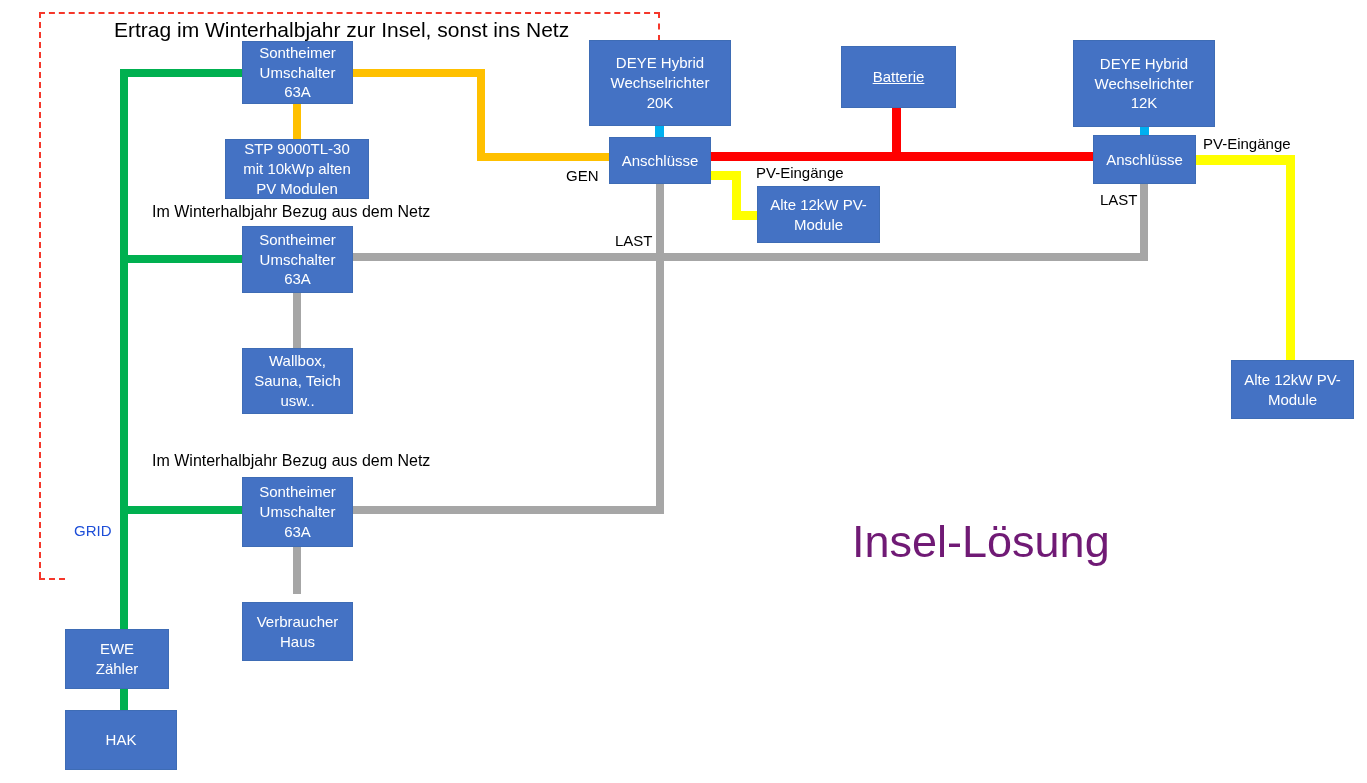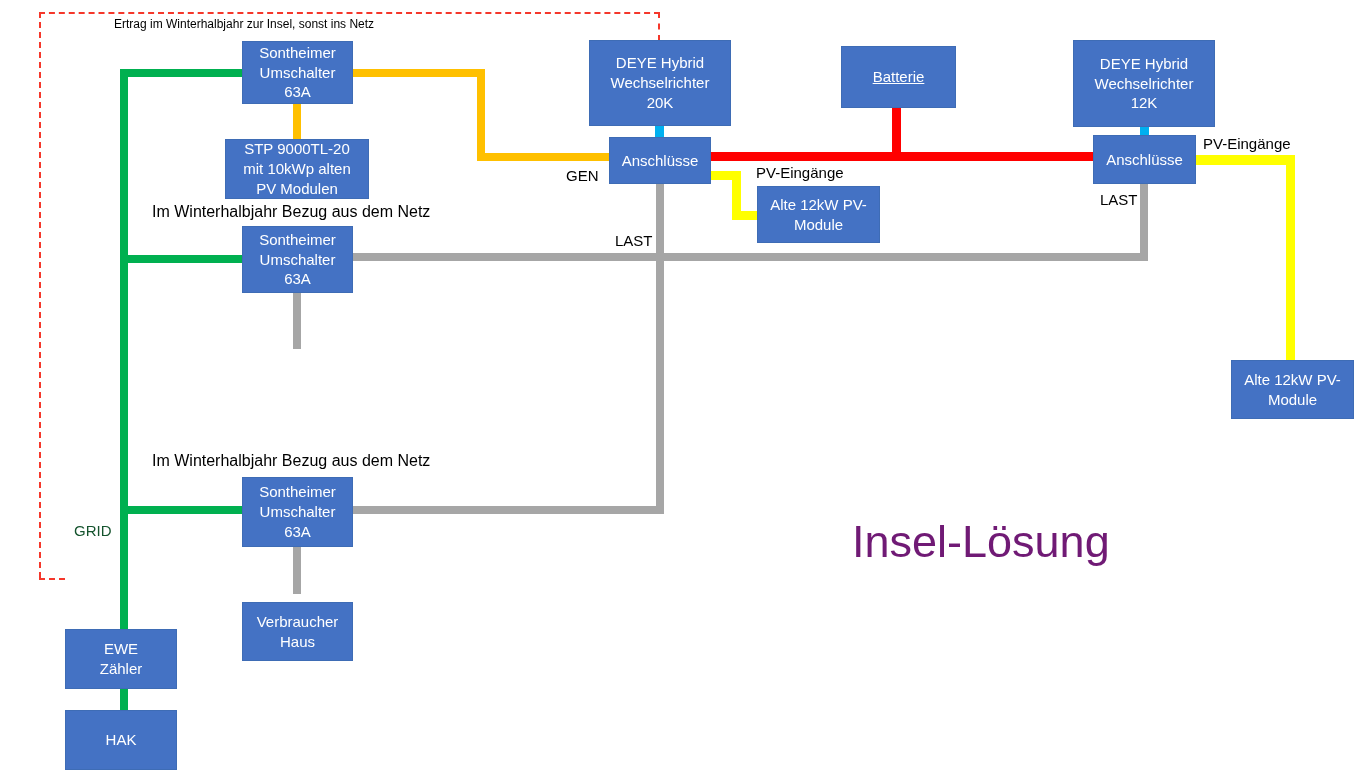--- a/index.html
+++ b/index.html
@@ -55,50 +55,53 @@
     <div class="seg" style="left: 732px; top: 211px; width: 25px; height: 9px; background: rgb(255, 255, 0);"></div>
     <div class="seg" style="left: 1196px; top: 155px; width: 99px; height: 10px; background: rgb(255, 255, 0);"></div>
     <div class="seg" style="left: 1286px; top: 155px; width: 9px; height: 205px; background: rgb(255, 255, 0);"></div>
     <div class="dash" style="left: 39px; top: 12px; width: 621px; height: 0px; border-top: 2px dashed rgb(245, 55, 43);"></div>
     <div class="dash" style="left: 658px; top: 12px; height: 29px; width: 0px; border-left: 2px dashed rgb(245, 55, 43);"></div>
     <div class="dash" style="left: 39px; top: 12px; height: 566px; width: 0px; border-left: 2px dashed rgb(245, 55, 43);"></div>
     <div class="dash" style="left: 39px; top: 578px; width: 26px; height: 0px; border-top: 2px dashed rgb(245, 55, 43);"></div>
     <div class="node" style="left: 242px; top: 41px; width: 111px; height: 63px; background: rgb(68, 114, 196); border: 1px solid rgb(62, 108, 181); color: rgb(255, 255, 255);"><span>Sontheimer
 Umschalter
 63A</span></div>
-    <div class="node" style="left: 225px; top: 139px; width: 144px; height: 60px; background: rgb(68, 114, 196); border: 1px solid rgb(62, 108, 181); color: rgb(255, 255, 255);"><span>STP 9000TL-20
+    <div class="node" style="left: 225px; top: 139px; width: 144px; height: 60px; background: rgb(68, 114, 196); border: 1px solid rgb(62, 108, 181); color: rgb(255, 255, 255);"><span>STP 9000TL-30
 mit 10kWp alten
 PV Modulen</span></div>
     <div class="node" style="left: 242px; top: 226px; width: 111px; height: 67px; background: rgb(68, 114, 196); border: 1px solid rgb(62, 108, 181); color: rgb(255, 255, 255);"><span>Sontheimer
 Umschalter
 63A</span></div>
+    <div class="node" style="left: 242px; top: 348px; width: 111px; height: 66px; background: rgb(68, 114, 196); border: 1px solid rgb(62, 108, 181); color: rgb(255, 255, 255);"><span>Wallbox,
+Sauna, Teich
+usw..</span></div>
     <div class="node" style="left: 242px; top: 477px; width: 111px; height: 70px; background: rgb(68, 114, 196); border: 1px solid rgb(62, 108, 181); color: rgb(255, 255, 255);"><span>Sontheimer
 Umschalter
 63A</span></div>
     <div class="node" style="left: 242px; top: 594px; width: 111px; height: 59px; background: rgb(68, 114, 196); border: 1px solid rgb(62, 108, 181); color: rgb(255, 255, 255); margin-top: 8px;"><span>Verbraucher
 Haus</span></div>
-    <div class="node" style="left: 65px; top: 629px; width: 112px; height: 60px; background: rgb(68, 114, 196); border: 1px solid rgb(62, 108, 181); color: rgb(255, 255, 255); align-items: center;"><span>EWE
+    <div class="node" style="left: 65px; top: 629px; width: 104px; height: 60px; background: rgb(68, 114, 196); border: 1px solid rgb(62, 108, 181); color: rgb(255, 255, 255); align-items: center;"><span>EWE
 Zähler</span></div>
     <div class="node" style="left: 65px; top: 710px; width: 112px; height: 60px; background: rgb(68, 114, 196); border: 1px solid rgb(62, 108, 181); color: rgb(255, 255, 255);"><span>HAK</span></div>
     <div class="node" style="left: 589px; top: 40px; width: 142px; height: 86px; background: rgb(68, 114, 196); border: 1px solid rgb(62, 108, 181); color: rgb(255, 255, 255);"><span>DEYE Hybrid
 Wechselrichter
 20K</span></div>
     <div class="node" style="left: 609px; top: 137px; width: 102px; height: 47px; background: rgb(68, 114, 196); border: 1px solid rgb(62, 108, 181); color: rgb(255, 255, 255);"><span>Anschlüsse</span></div>
     <div class="node" style="left: 757px; top: 186px; width: 123px; height: 57px; background: rgb(68, 114, 196); border: 1px solid rgb(62, 108, 181); color: rgb(255, 255, 255);"><span>Alte 12kW PV-
 Module</span></div>
     <div class="node" style="left: 841px; top: 46px; width: 115px; height: 62px; background: rgb(68, 114, 196); border: 1px solid rgb(62, 108, 181); color: rgb(255, 255, 255); text-decoration: underline;"><span>Batterie</span></div>
     <div class="node" style="left: 1073px; top: 40px; width: 142px; height: 87px; background: rgb(68, 114, 196); border: 1px solid rgb(62, 108, 181); color: rgb(255, 255, 255);"><span>DEYE Hybrid
 Wechselrichter
 12K</span></div>
     <div class="node" style="left: 1093px; top: 135px; width: 103px; height: 49px; background: rgb(68, 114, 196); border: 1px solid rgb(62, 108, 181); color: rgb(255, 255, 255);"><span>Anschlüsse</span></div>
     <div class="node" style="left: 1231px; top: 360px; width: 123px; height: 59px; background: rgb(68, 114, 196); border: 1px solid rgb(62, 108, 181); color: rgb(255, 255, 255);"><span>Alte 12kW PV-
 Module</span></div>
-    <div class="lbl" style="left: 114px; top: 18px; font-size: 12px; color: rgb(0, 0, 0);">Ertrag im Winterhalbjahr zur Insel, sonst ins Netz</div>
+    <div class="lbl" style="left: 114px; top: 18px; font-size: 21px; color: rgb(0, 0, 0);">Ertrag im Winterhalbjahr zur Insel, sonst ins Netz</div>
     <div class="lbl" style="left: 152px; top: 203px; font-size: 16px; color: rgb(0, 0, 0);">Im Winterhalbjahr Bezug aus dem Netz</div>
     <div class="lbl" style="left: 152px; top: 452px; font-size: 16px; color: rgb(0, 0, 0);">Im Winterhalbjahr Bezug aus dem Netz</div>
     <div class="lbl" style="left: 566px; top: 168px; font-size: 15px; color: rgb(0, 0, 0);">GEN</div>
     <div class="lbl" style="left: 615px; top: 233px; font-size: 15px; color: rgb(0, 0, 0);">LAST</div>
     <div class="lbl" style="left: 756px; top: 165px; font-size: 15px; color: rgb(0, 0, 0);">PV-Eingänge</div>
     <div class="lbl" style="left: 1203px; top: 136px; font-size: 15px; color: rgb(0, 0, 0);">PV-Eingänge</div>
     <div class="lbl" style="left: 1100px; top: 192px; font-size: 15px; color: rgb(0, 0, 0);">LAST</div>
-    <div class="lbl" style="left: 74px; top: 523px; font-size: 15px; color: #14532d;">GRID</div>
+    <div class="lbl" style="left: 74px; top: 523px; font-size: 15px; color: #1d4ed8;">GRID</div>
     <div class="lbl" style="left: 852px; top: 517px; font-size: 45px; color: #701a75;">Insel-Lösung</div>
   </div>
 
 </body></html>

